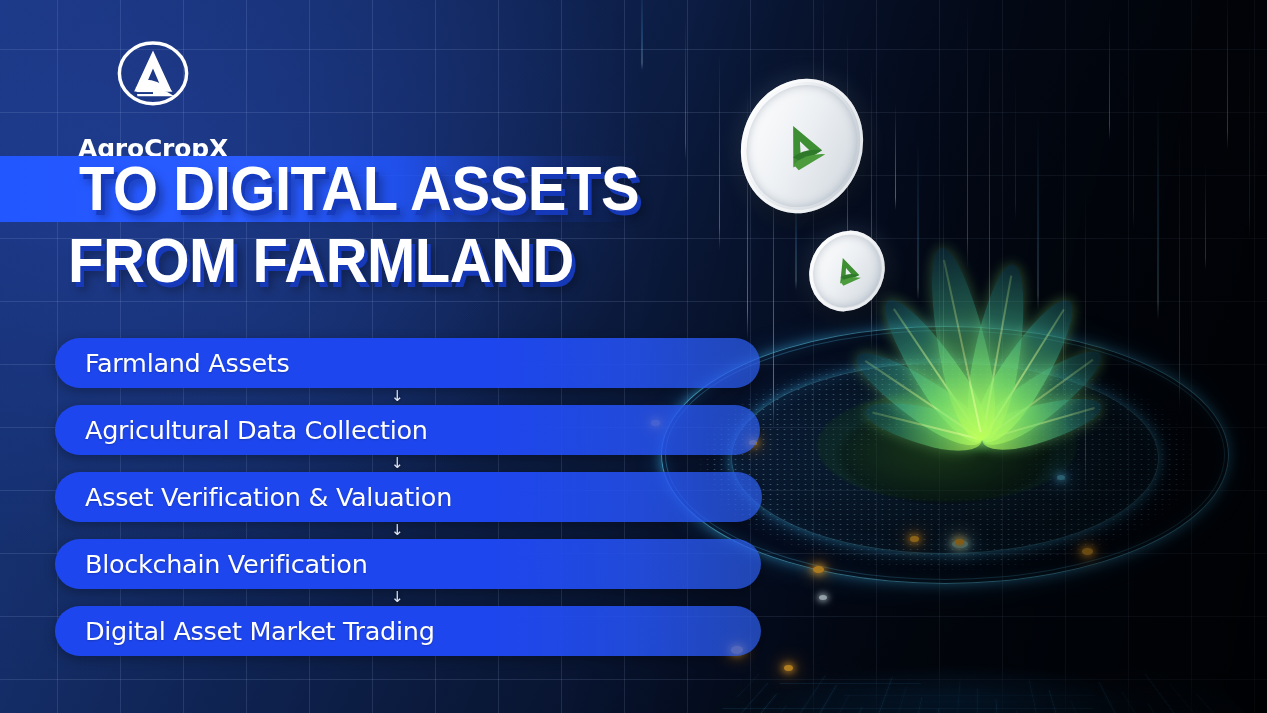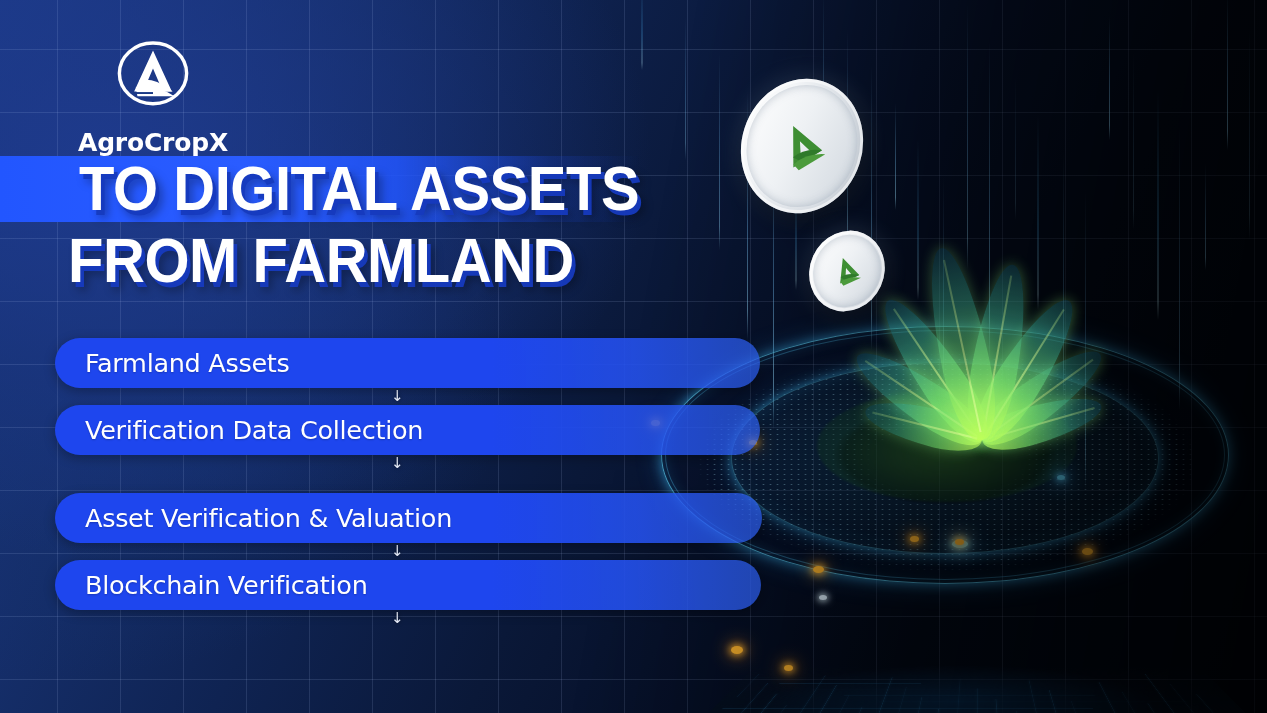--- a/index.html
+++ b/index.html
@@ -136,21 +136,21 @@
     box-shadow:inset 0 0 10px rgba(120,135,155,.45);
     display:flex; align-items:center; justify-content:center;
   }
   #coin-large { left:738px; top:82px;  width:128px; height:128px; transform:rotate(-24deg) skewY(-7deg); }
   #coin-small { left:808px; top:232px; width:78px;  height:78px;  transform:rotate(-18deg) skewY(-6deg); }
 
   
   .brand { position:absolute; left:58px; top:34px; width:190px; text-align:center; }
   .brand-mark { width:82px; height:82px; margin:0 auto; position:relative; }
   .brand-name {
-    margin-top:12px;
+    margin-top:18px;
     font-size:25px; font-weight:700; color:#fff; letter-spacing:-.2px;
     font-family:"DejaVu Sans", sans-serif;
   }
   .brand-sub {
     margin-top:16px;
     font-size:9.5px; font-weight:700; color:#e8eefc;
     letter-spacing:3.4px;
     font-family:"DejaVu Sans", sans-serif;
   }
 
@@ -360,26 +360,29 @@
       <div class="hl-text hl-1">FROM FARMLAND</div>
     </div>
   </div>
 
   <div class="steps" id="steps">
       <div class="step" style="width: 705px;">
         <span class="step-label">Farmland Assets</span>
       </div>
       <div class="arrow">↓</div>
       <div class="step" style="width: 705px;">
-        <span class="step-label">Verification Data Collection</span>
+        <span class="step-label">Agricultural Data Collection</span>
       </div>
       <div class="arrow">↓</div>
-      <div class="step" style="width: 707px; margin-top: 21px;">
+      <div class="step" style="width: 707px;">
         <span class="step-label">Asset Verification &amp; Valuation</span>
       </div>
       <div class="arrow">↓</div>
       <div class="step" style="width: 706px;">
         <span class="step-label">Blockchain Verification</span>
       </div>
       <div class="arrow">↓</div>
+      <div class="step" style="width: 706px;">
+        <span class="step-label">Digital Asset Market Trading</span>
+      </div>
     </div>
 
 </div>
 
 </body></html>

